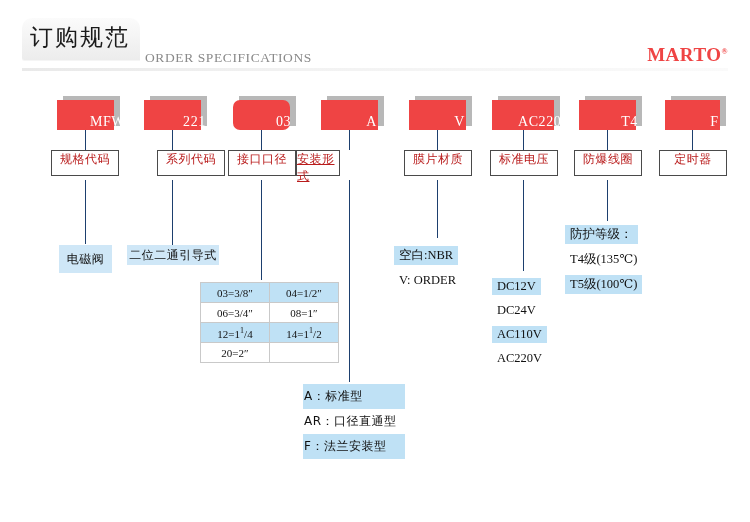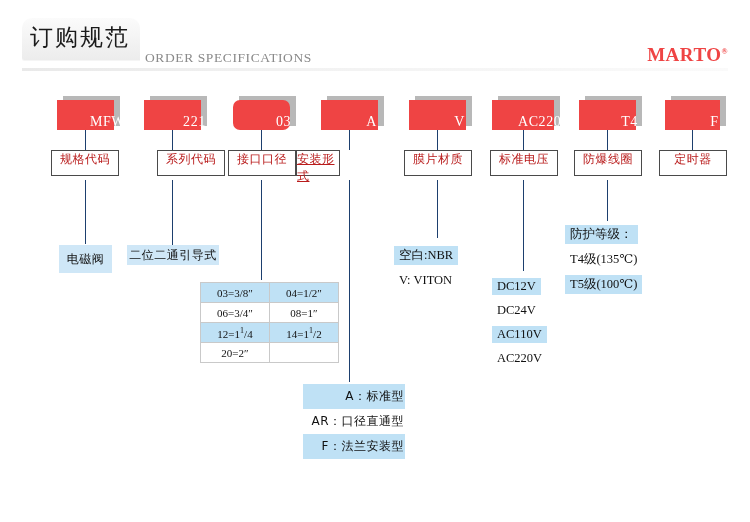--- a/index.html
+++ b/index.html
@@ -111,21 +111,21 @@
 
   
   .mtable{
     position:absolute;left:303px;top:384px;
     border-collapse:collapse;
     font-size:12px;
     font-family:"DejaVu Sans","Liberation Sans",sans-serif;
   }
   .mtable td{
     width:100px;height:23px;
-    text-align:right;vertical-align:middle;
+    text-align:left;vertical-align:middle;
     color:#111;letter-spacing:.5px;white-space:nowrap;
   }
   .mtable tr.hl td{background:#bfe1f5;}
   .mtable tr.pl td{background:#ffffff;}
 
   
   .optlist{position:absolute;}
   .optlist .opt{
     font-size:12.5px;
     font-family:"Liberation Serif","DejaVu Serif",serif;
@@ -274,21 +274,21 @@
           <td>AR：口径直通型</td>
         </tr>
         <tr class="hl">
           <td>F：法兰安装型</td>
         </tr>
       </tbody>
   </table>
 
   <div class="optlist" style="left:394px;top:245px;">
     <div><span class="opt hl">空白:NBR</span></div>
-    <div><span class="opt plain">V: VITON</span></div>
+    <div><span class="opt plain">V: ORDER</span></div>
   </div>
 
   <div class="optlist" style="left:492px;top:276px;">
     <div><span class="opt hl">DC12V</span></div>
     <div><span class="opt plain">DC24V</span></div>
     <div><span class="opt hl">AC110V</span></div>
     <div><span class="opt plain">AC220V</span></div>
   </div>
 
   <div class="optlist" style="left:565px;top:224px;">

